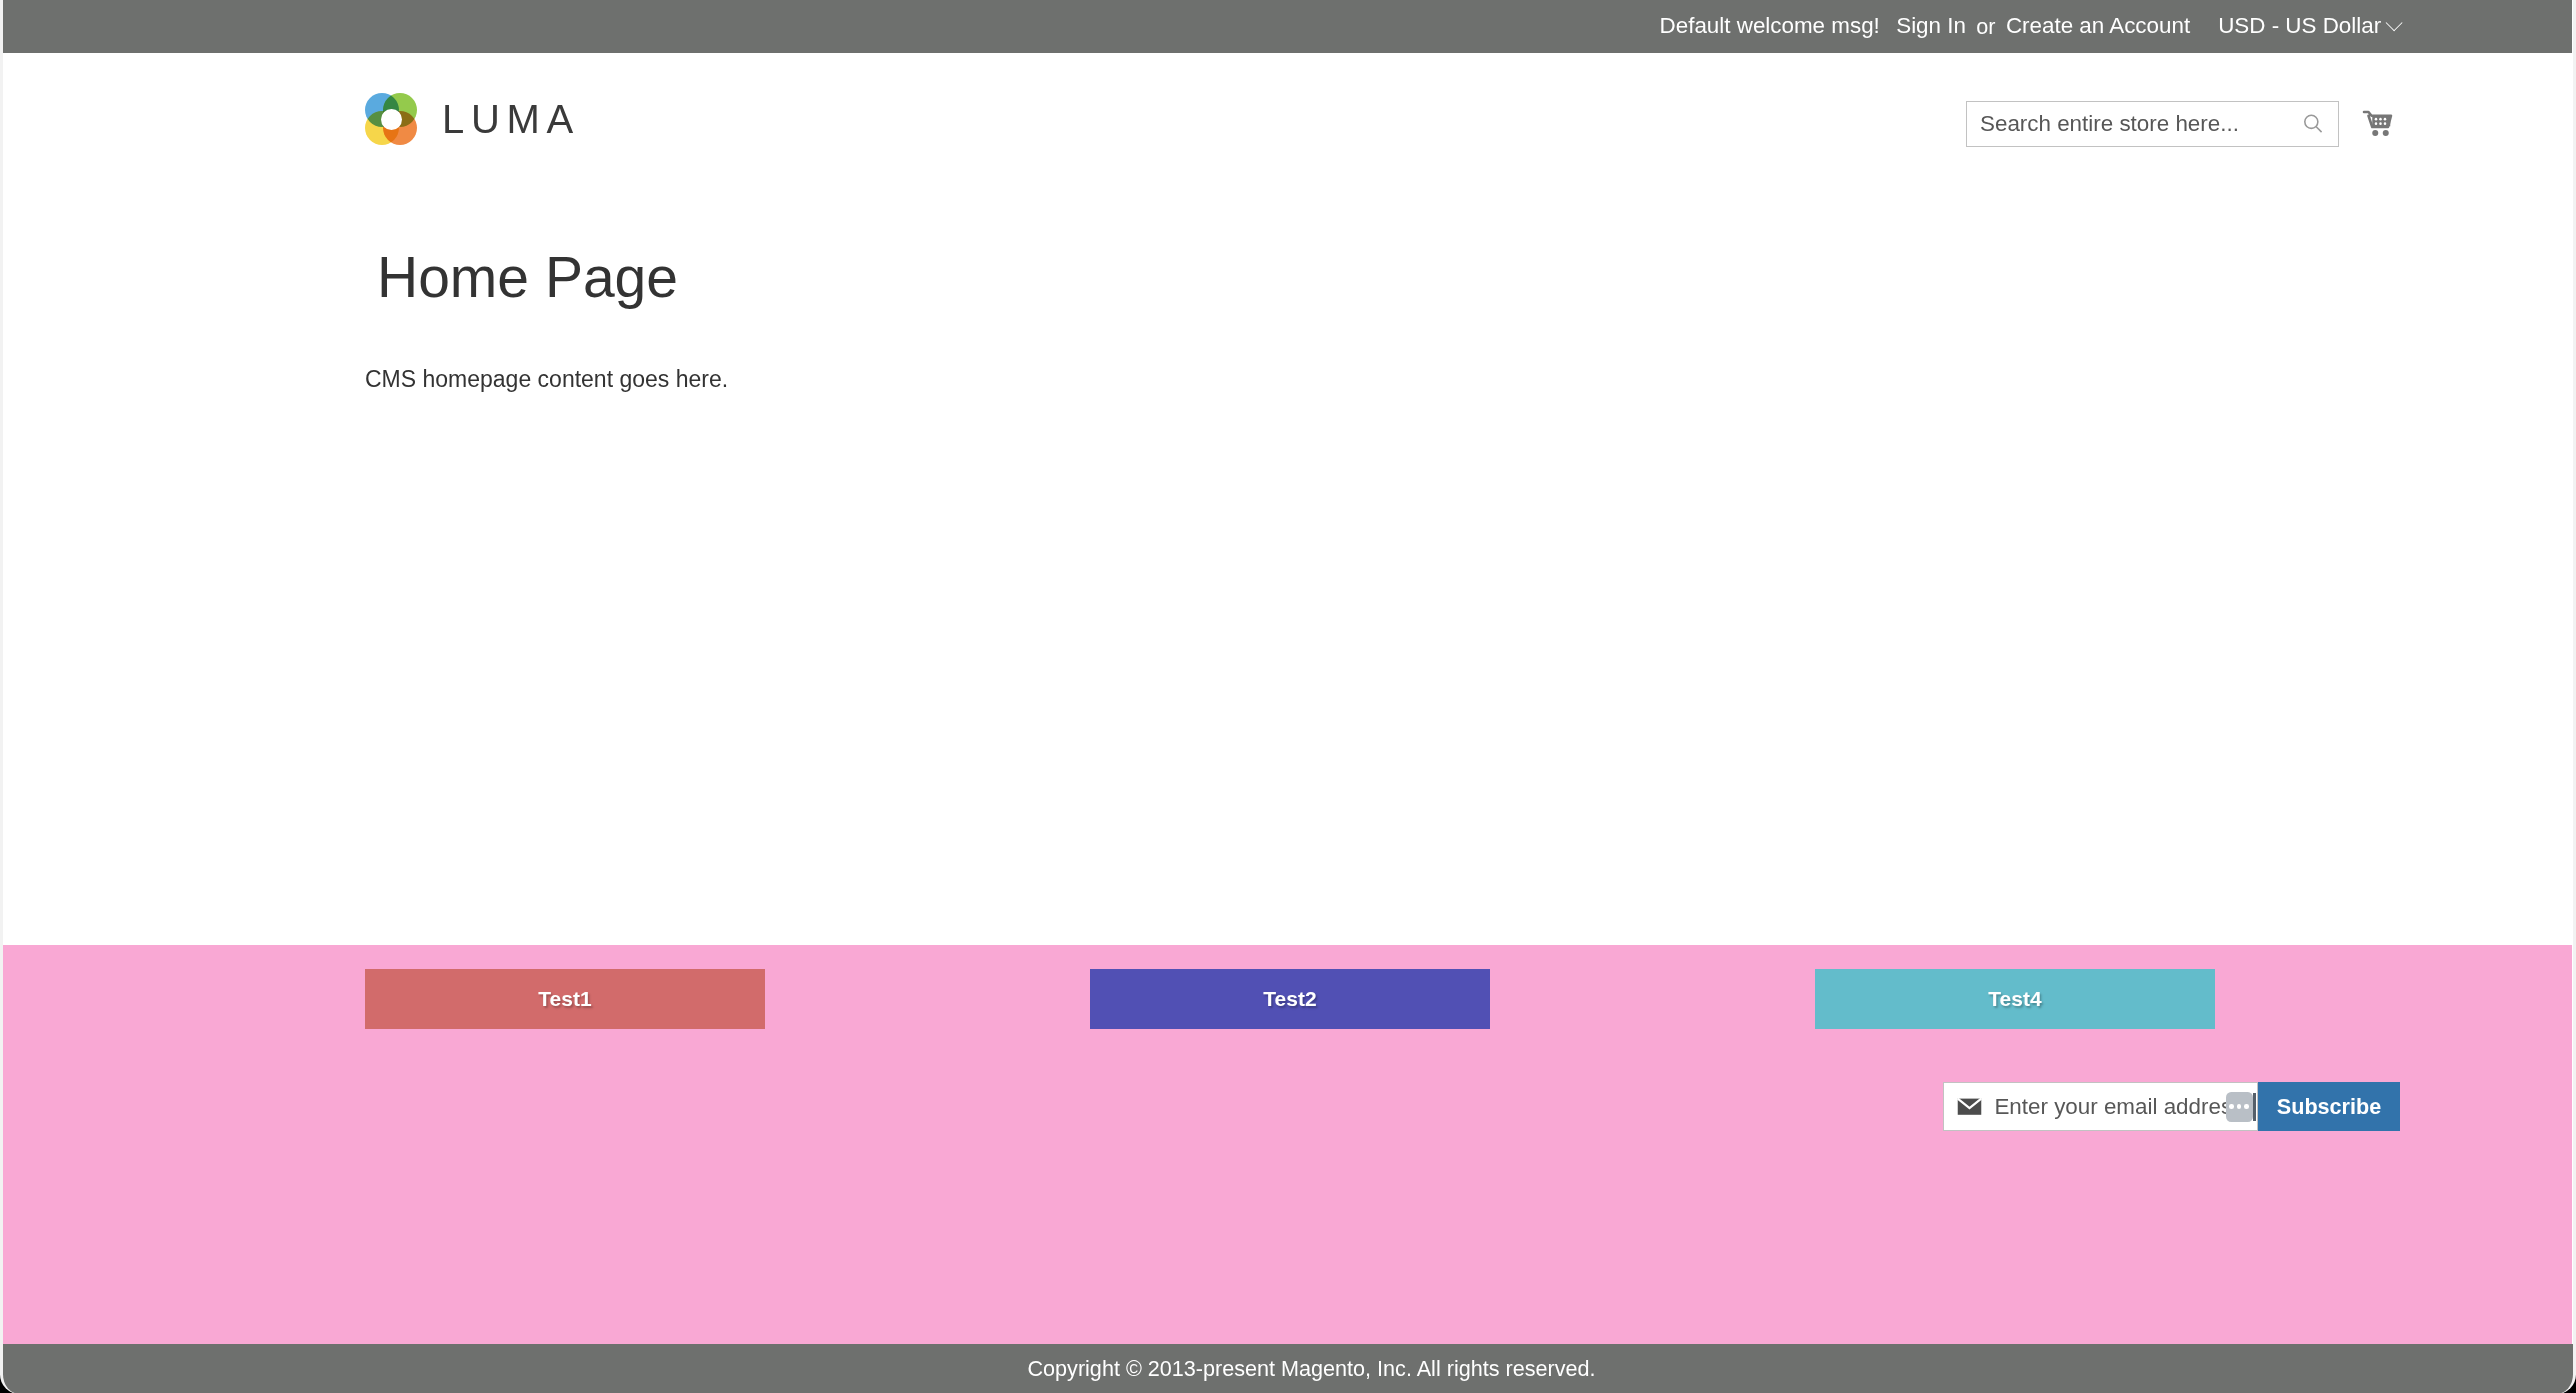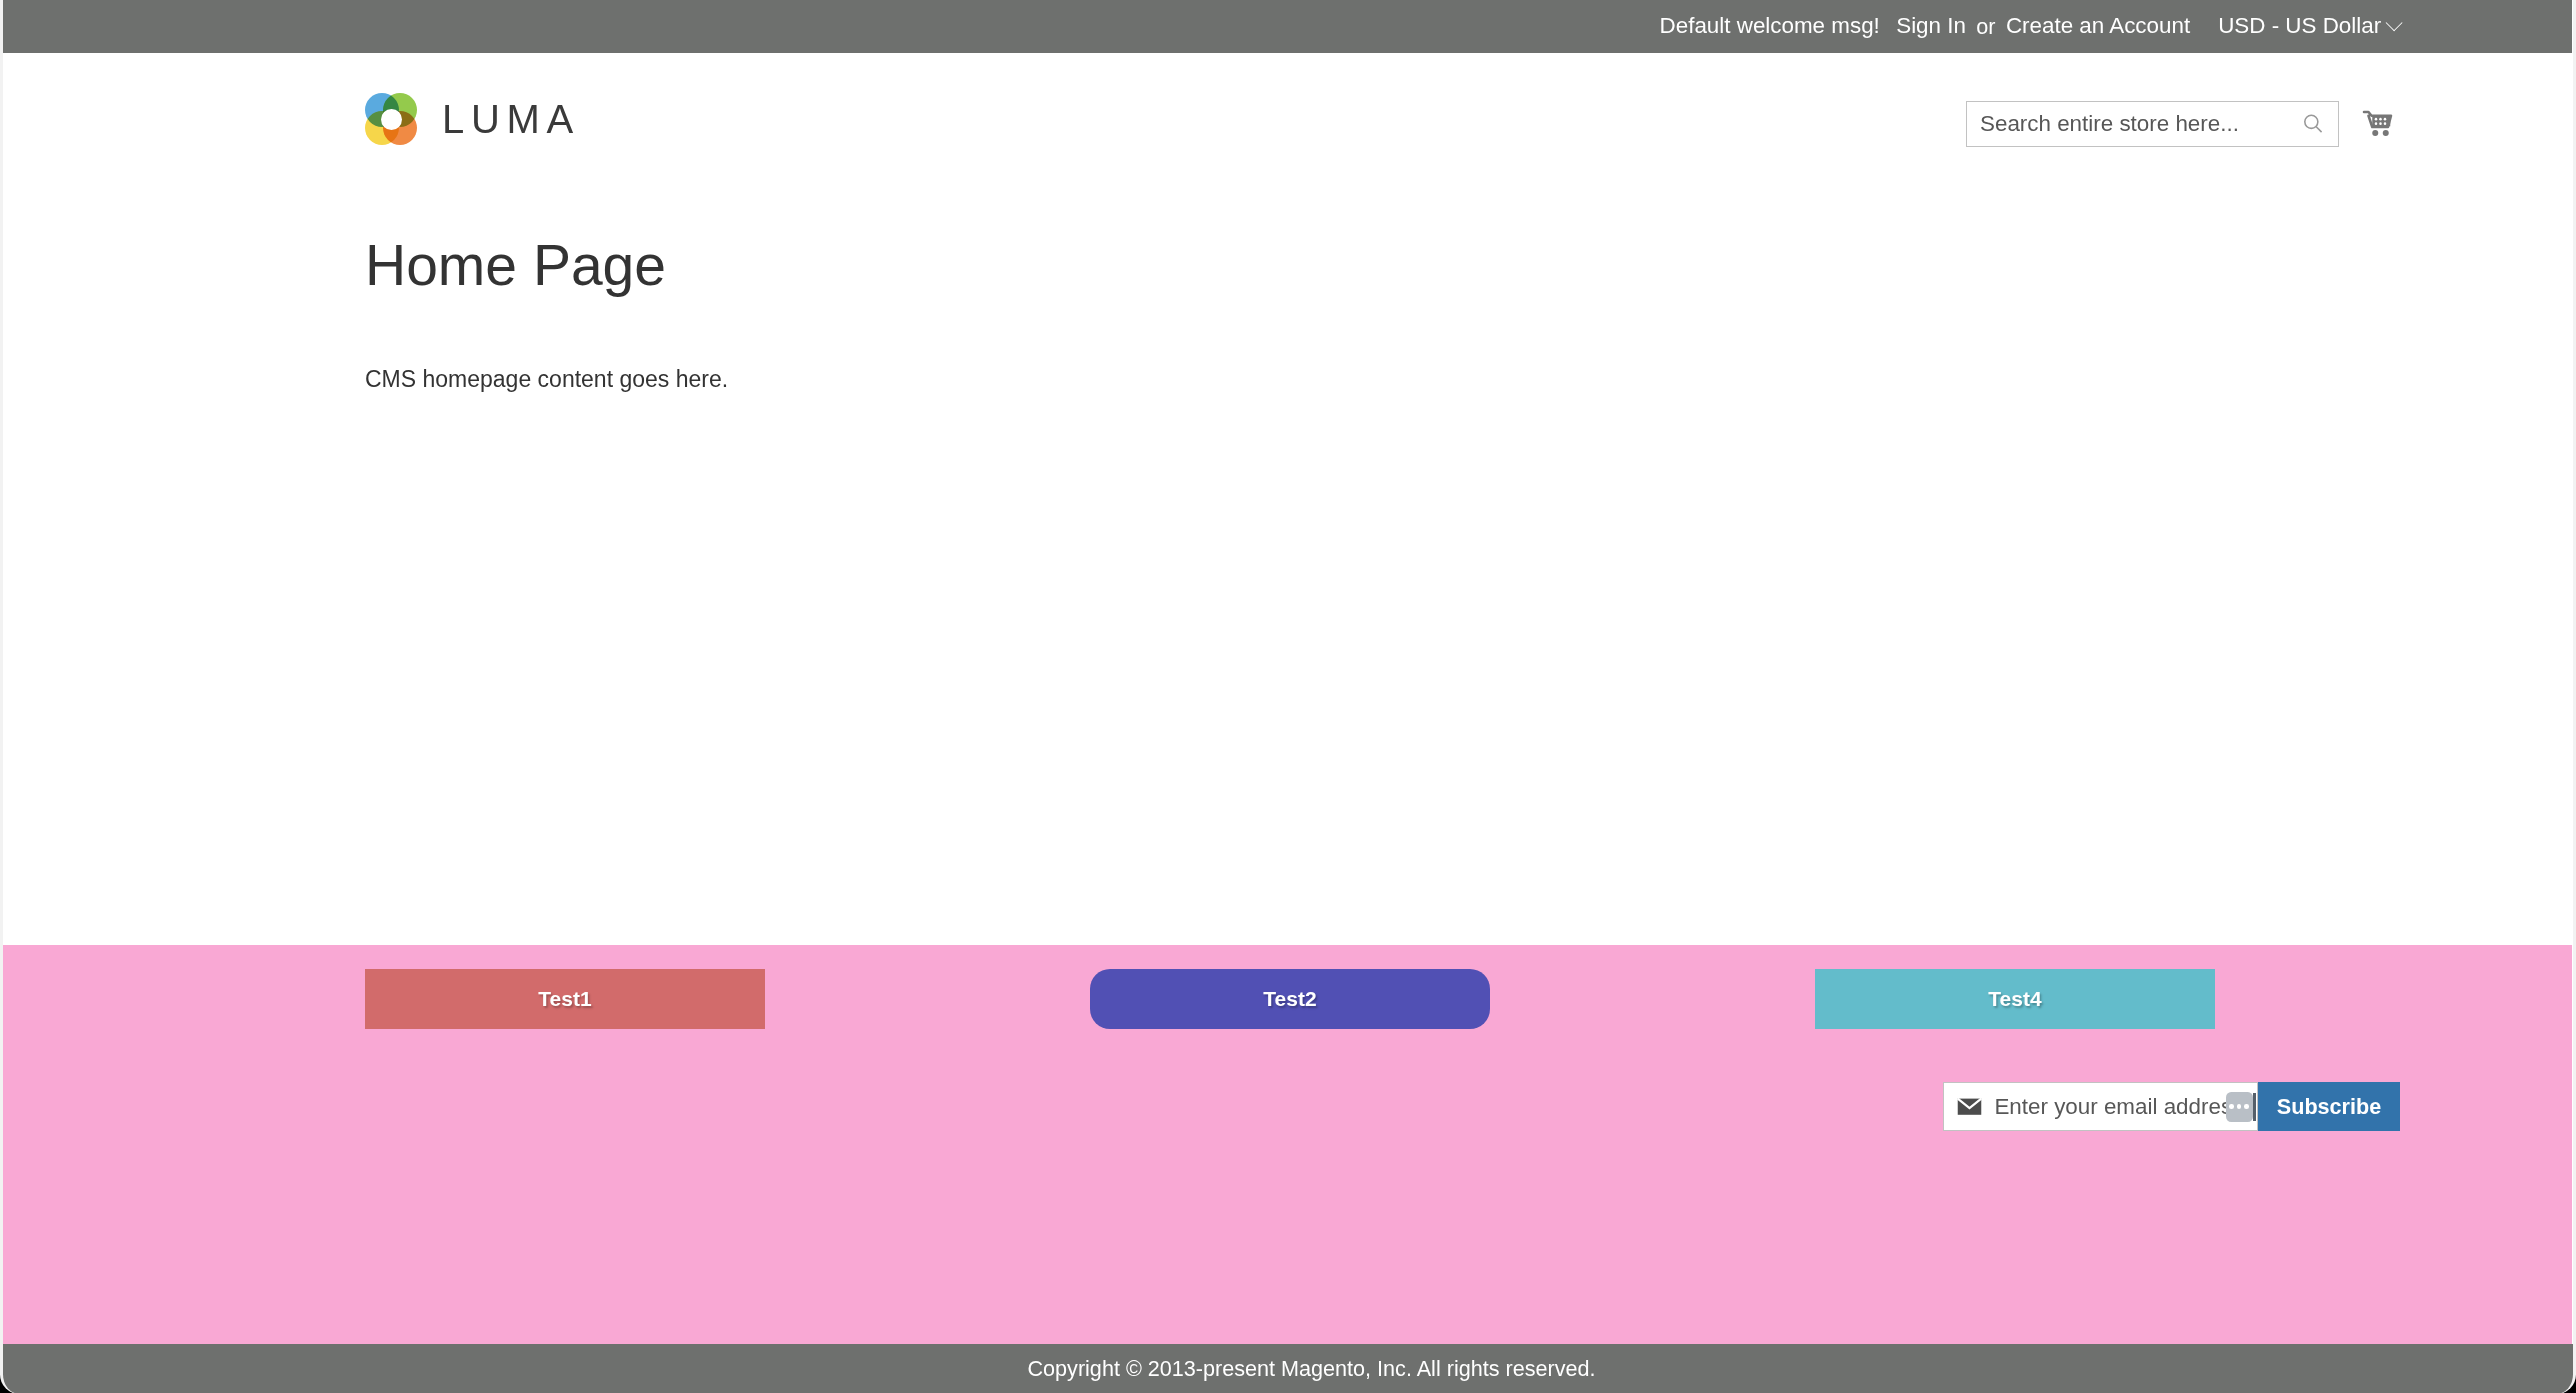--- a/index.html
+++ b/index.html
@@ -181,21 +181,21 @@
   #main-content {
     position: absolute;
     left: 0;
     top: 174px;
     width: 100%;
   }
   #page-title {
     position: absolute;
     left: 362px;
     top: 63px;
-    margin: 0;
+    margin: 12px;
     font-size: 57px;
     line-height: 57px;
     font-weight: 300;
     color: #333333;
   }
   #cms-paragraph {
     position: absolute;
     left: 362px;
     top: 194px;
     margin: 0;
@@ -409,21 +409,21 @@
       <h1 id="page-title">Home Page</h1>
       <p id="cms-paragraph">CMS homepage content goes here.</p>
     </div>
 
     <div id="page-footer" style="background: #f9a8d4;">
 
       <div id="promo-blocks">
         <div class="promo-block" style="background: rgb(210, 107, 107);">
           <span>Test1</span>
         </div>
-        <div class="promo-block" style="background: rgb(81, 80, 180); border-radius: 20px;">
+        <div class="promo-block" style="background: rgb(81, 80, 180);">
           <span>Test2</span>
         </div>
         <div class="promo-block" style="background: rgb(99, 188, 203);">
           <span>Test4</span>
         </div>
       </div>
 
 
       <div id="newsletter">
         <div id="newsletter-field">

